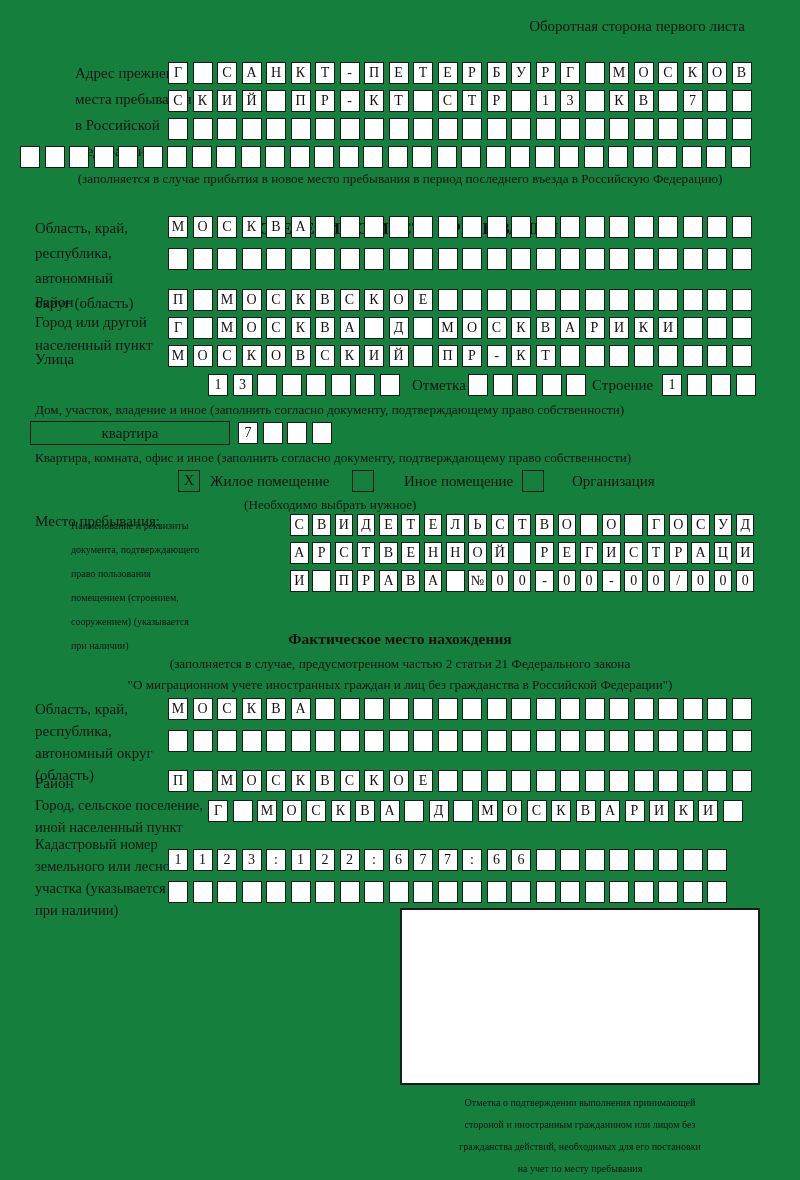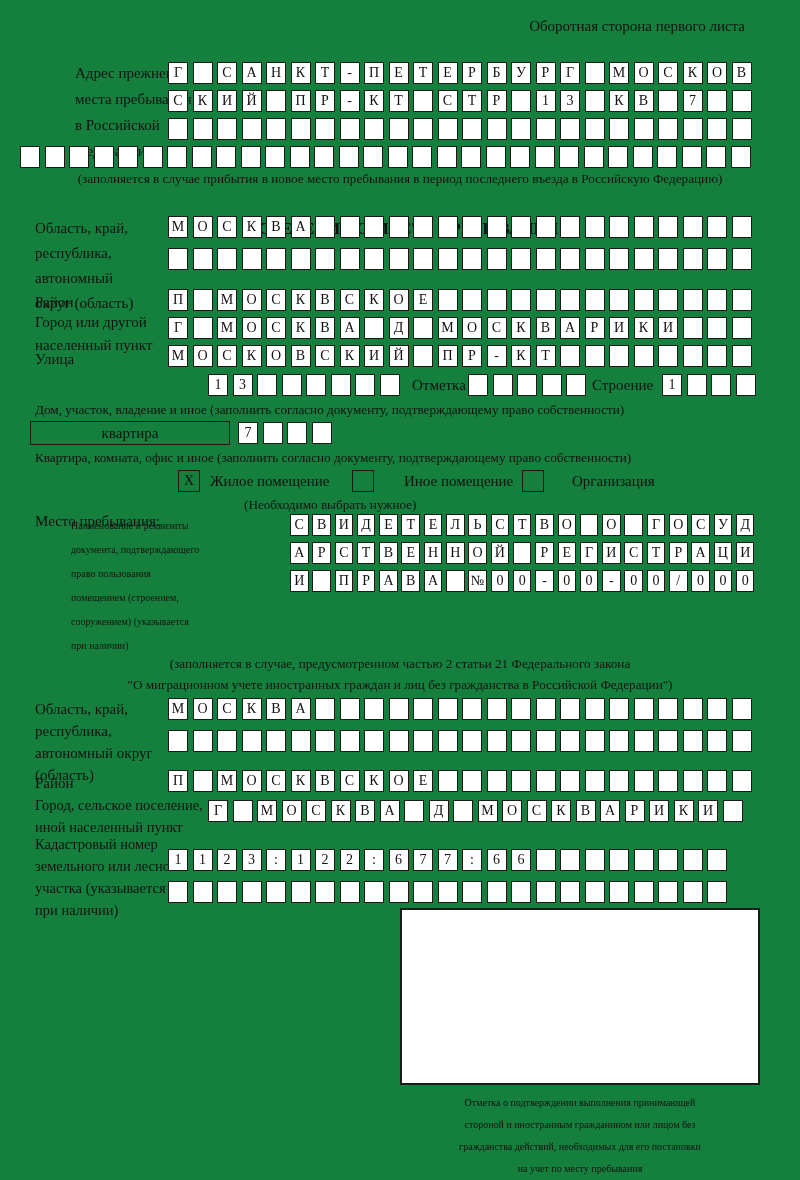--- a/index.html
+++ b/index.html
@@ -418,20 +418,21 @@
       <div class="cell">0</div>
       <div class="cell">-</div>
       <div class="cell">0</div>
       <div class="cell">0</div>
       <div class="cell">/</div>
       <div class="cell">0</div>
       <div class="cell">0</div>
       <div class="cell">0</div>
     </div>
 
+  <div class="abs center title2" style="top:630px;left:0;">Фактическое место нахождения</div>
   <div class="abs caption center" style="top:656px;left:0;">(заполняется в случае, предусмотренном частью 2 статьи 21 Федерального закона</div>
   <div class="abs caption center" style="top:677px;left:0;">"О миграционном учете иностранных граждан и лиц без гражданства в Российской Федерации")</div>
 
   <div class="abs label lh22" style="left:35px;top:698px;width:150px;">Область, край,
 республика,
 автономный округ
 (область)</div>
   <div class="abs cellrow" style="left:168px;top:698px;">
       <div class="cell">М</div>
       <div class="cell">О</div>

